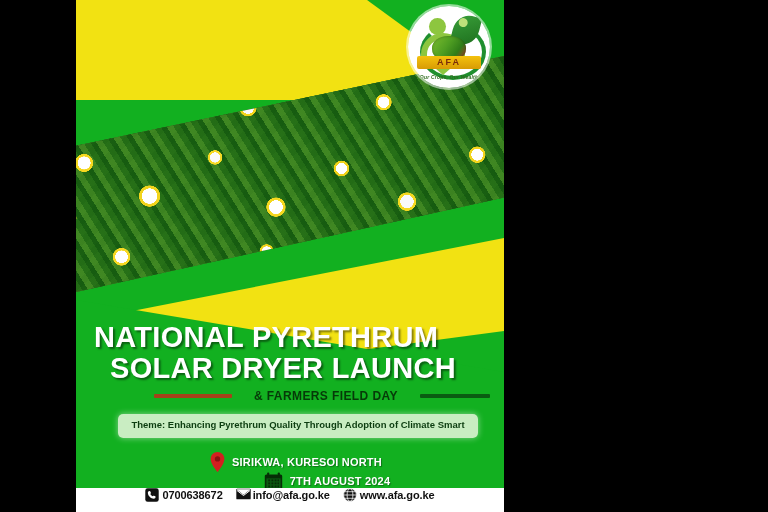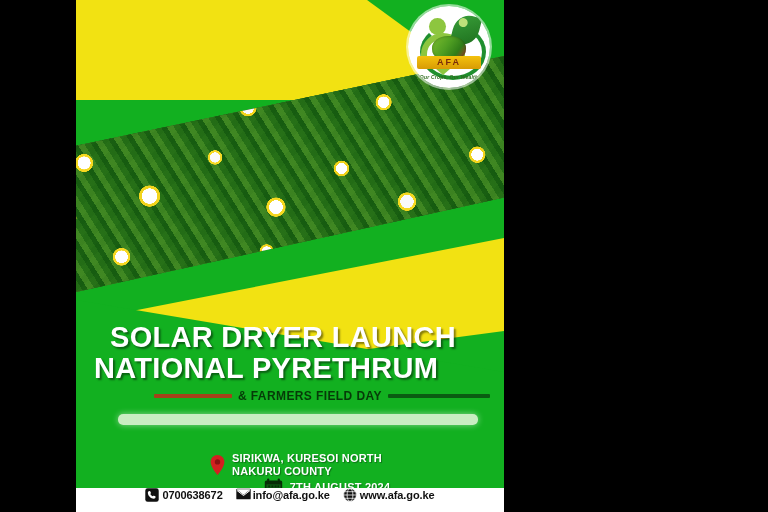--- a/index.html
+++ b/index.html
@@ -215,21 +215,21 @@
     line-height: 1.08;
     letter-spacing: 0.3px;
     text-shadow: 2px 2px 2px rgba(0,0,0,0.45);
     white-space: nowrap;
   }
   .title-line.l2 { padding-left: 16px; }
 
   .subtitle-row {
     display: flex;
     align-items: center;
-    gap: 6px;
+    gap: 22px;
     margin-top: 4px;
     padding-left: 60px;
   }
   .rule-left {
     width: 78px; height: 4px;
     background: #a4421a;
     border-radius: 1px;
   }
   .rule-right {
     flex: 1; height: 4px;
@@ -343,44 +343,44 @@
       <div class="logo-body"></div>
       <div class="logo-leaf"></div>
       <div class="logo-globe"></div>
       <div class="logo-ribbon">
         <div class="logo-ribbon-text">AFA</div>
       </div>
       <div class="logo-tagline">Our Crops, Our Wealth</div>
     </div>
 
     <div class="titles">
+      <div class="title-line l1">NATIONAL PYRETHRUM</div>
       <div class="title-line l2">SOLAR DRYER LAUNCH</div>
-      <div class="title-line l1">NATIONAL PYRETHRUM</div>
       <div class="subtitle-row">
         <div class="rule-left"></div>
         <div class="subtitle-text">&amp; FARMERS FIELD DAY</div>
         <div class="rule-right"></div>
       </div>
     </div>
 
     <div class="theme-box">
+      <div class="theme-text">Theme: Enhancing Pyrethrum Quality Through Adoption of Climate Smart</div>
     </div>
 
     <div class="info-row">
 
       <div class="info-item venue">
         <span class="pin-icon">
           <svg viewBox="0 0 24 32" width="15" height="20" aria-hidden="true">
             <path d="M12 0C5.9 0 1 4.9 1 11c0 8.2 11 21 11 21s11-12.8 11-21C23 4.9 18.1 0 12 0z" fill="#d32020"></path>
             <circle cx="12" cy="11" r="4.3" fill="#8b1212"></circle>
           </svg>
         </span>
         <div>
           <div class="info-text">SIRIKWA, KURESOI NORTH</div>
-          <div class="info-text">NAKURU COUNTY</div>
         </div>
       </div>
 
       <div class="info-item date">
         <span class="cal-icon">
           <svg viewBox="0 0 24 24" width="19" height="19" aria-hidden="true">
             <rect x="1" y="3" width="22" height="20" rx="2" fill="#062d06"></rect>
             <rect x="3" y="8" width="18" height="13" fill="#0d5a12"></rect>
             <rect x="4" y="0.5" width="2.6" height="4.5" rx="1" fill="#062d06"></rect>
             <rect x="17.4" y="0.5" width="2.6" height="4.5" rx="1" fill="#062d06"></rect>

